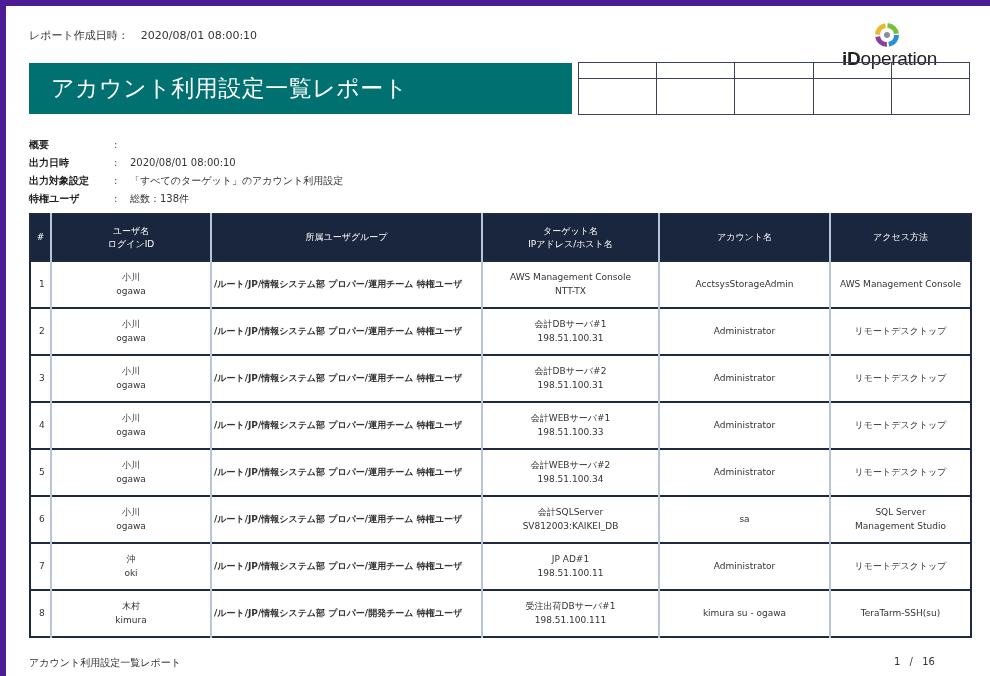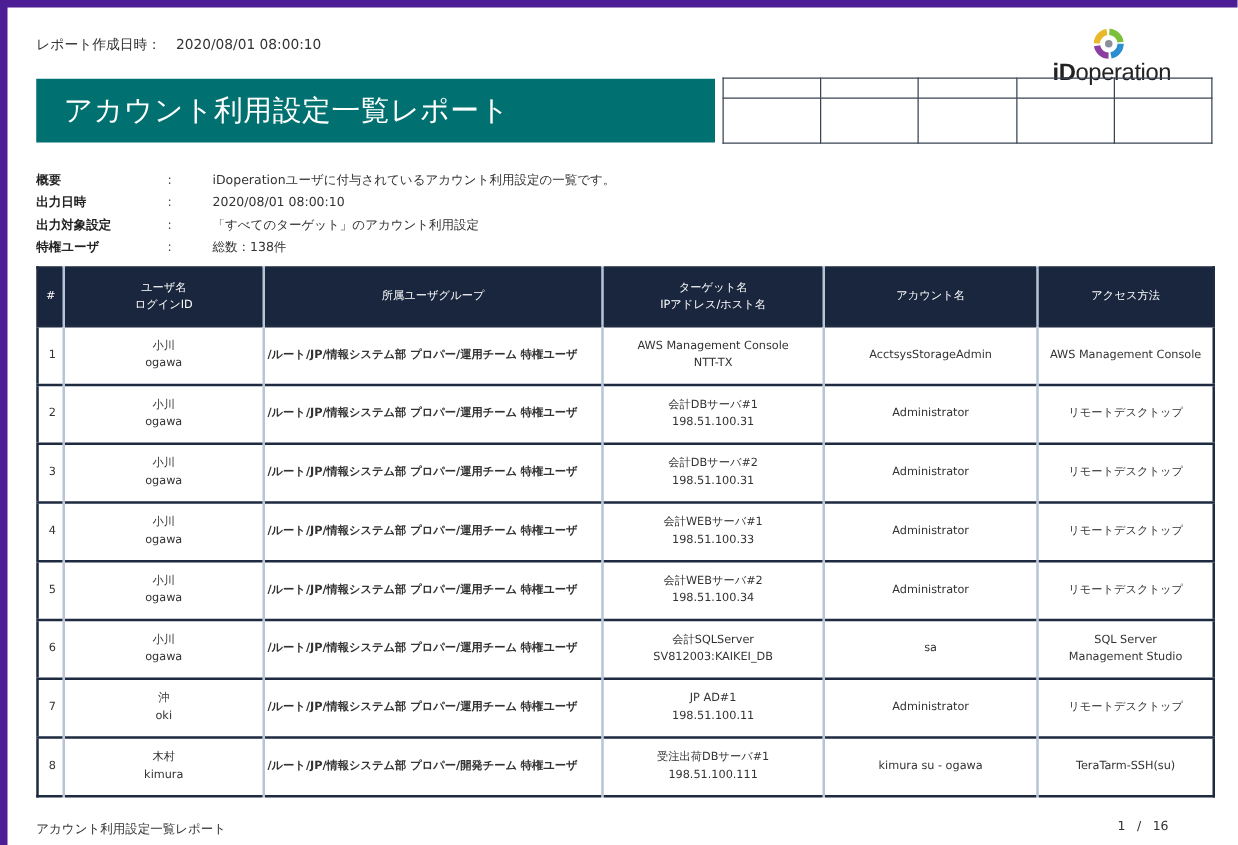--- a/index.html
+++ b/index.html
@@ -32,21 +32,21 @@
   .stamp-table {
     position: absolute; left: 572px; top: 56px; width: 392px; height: 52px;
     border-collapse: collapse; table-layout: fixed;
   }
   .stamp-table td { border: 1px solid #3a4454; padding: 0; }
   .stamp-table tr.top td { height: 15px; }
   .stamp-table tr.bot td { height: 35px; }
   .meta {
     position: absolute; left: 23px; top: 130px; font-size: 10px; line-height: 18px;
   }
-  .meta-row { display: flex; gap: 20px; }
+  .meta-row { display: flex; }
   .meta-label { width: 85px; font-weight: bold; color: #222; }
   .meta-colon { width: 16px; color: #444; }
   .meta-value { color: #333; }
   .main-table {
     position: absolute; left: 23px; top: 207px; width: 941px;
     border-collapse: collapse; table-layout: fixed; font-size: 9px;
   }
   .main-table th {
     background: #19263d; color: #fff; font-weight: normal; height: 45px;
     border-left: 2px solid #b8c5d6; line-height: 13px; padding: 0 2px;
@@ -107,21 +107,20 @@
       <td></td>
       <td></td>
     </tr>
   </tbody>
     </table>
 
   <div class="meta">
     <div class="meta-row">
       <span class="meta-label">概要</span>
       <span class="meta-colon">:</span>
-      <span class="meta-value">iDoperationユーザに付与されているアカウント利用設定の一覧です。</span>
     </div>
     <div class="meta-row">
       <span class="meta-label">出力日時</span>
       <span class="meta-colon">:</span>
       <span class="meta-value">2020/08/01 08:00:10</span>
     </div>
     <div class="meta-row">
       <span class="meta-label">出力対象設定</span>
       <span class="meta-colon">:</span>
       <span class="meta-value">「すべてのターゲット」のアカウント利用設定</span>

